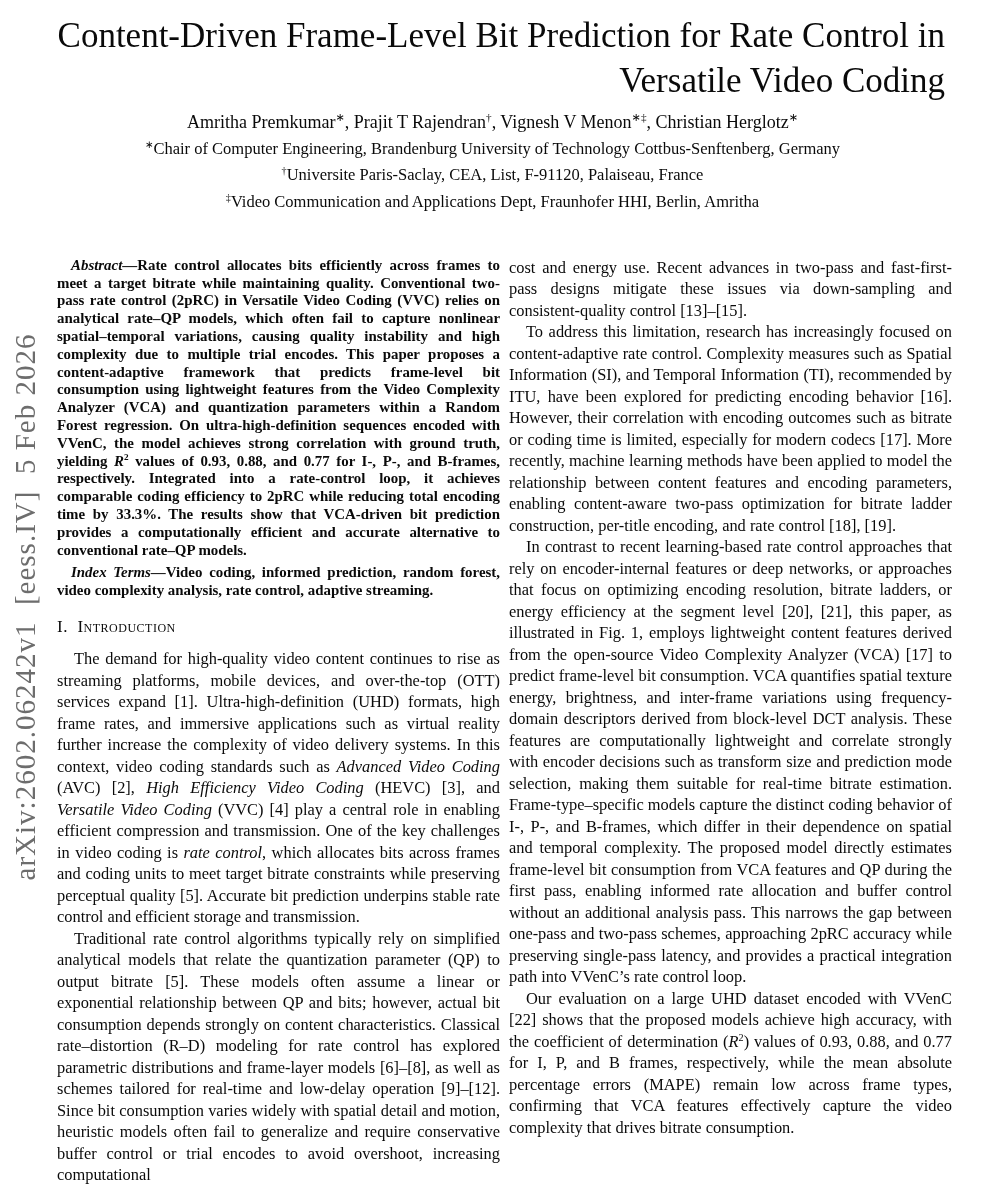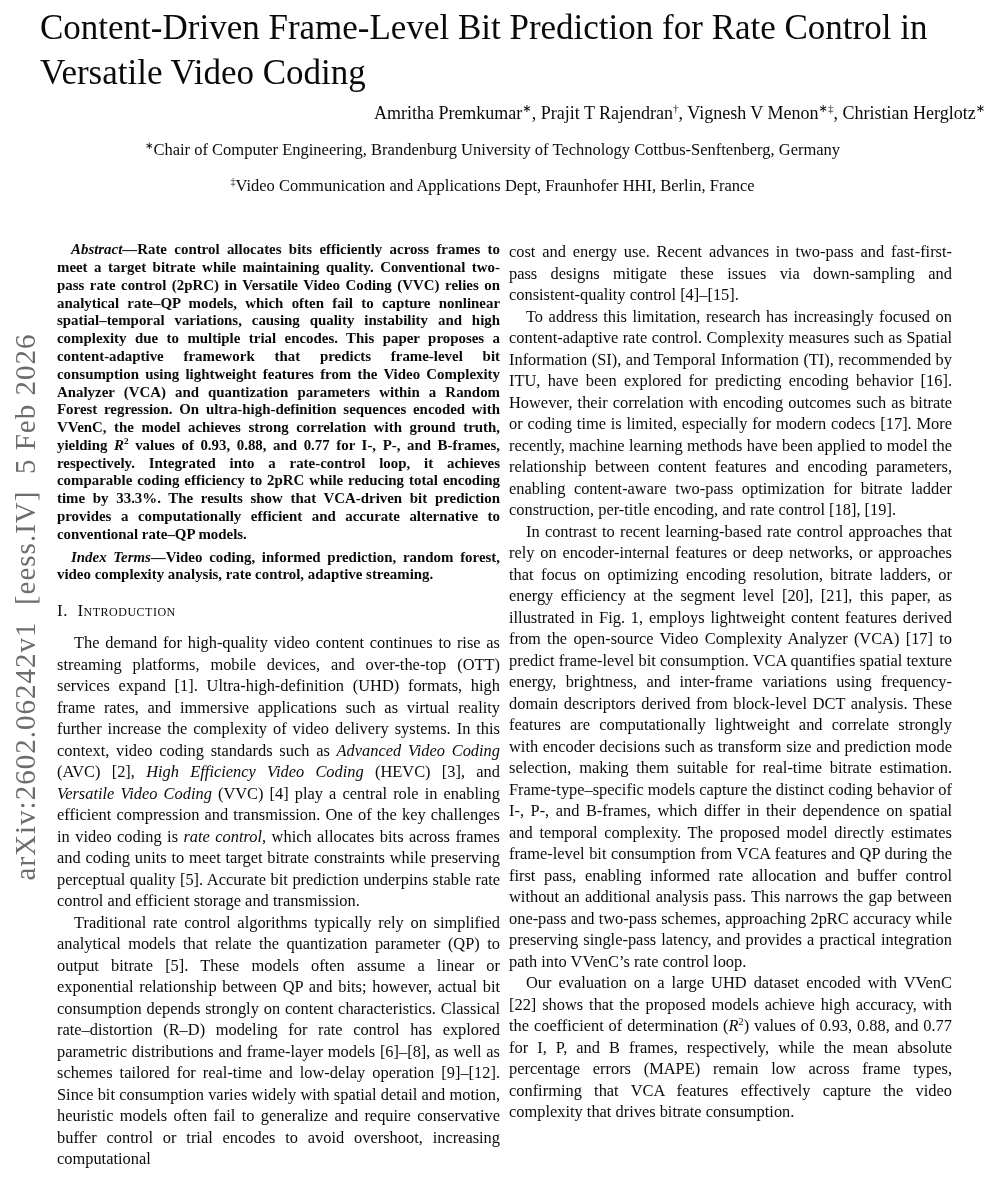--- a/index.html
+++ b/index.html
@@ -25,34 +25,34 @@
     letter-spacing: 1px;
     color: #6d6d6d;
   }
 
   
   .paper-header { padding-top: 6px; }
   .title {
     font-size: 35px;
     font-weight: 400;
     line-height: 1.28;
-    text-align: left;
+    text-align: right;
     max-width: 905px;
-    margin: 0 auto;
+    margin: 8px auto;
   }
   .authors {
-    text-align: right;
+    text-align: center;
     font-size: 18px;
     margin-top: 7px;
   }
   .affiliation {
     text-align: center;
     font-size: 16.5px;
     line-height: 1.32;
-    margin-top: 15px;
+    margin-top: 5px;
   }
   .affiliation:first-of-type { margin-top: 7px; }
 
   
   .columns {
     display: flex;
     gap: 9px;
     margin: 44px 21px 0 57px;
   }
   .col { width: 443px; }
@@ -98,34 +98,35 @@
 <body>
 
 <div class="page">
 
   <div class="arxiv-watermark">arXiv:2602.06242v1  [eess.IV]  5 Feb 2026</div>
 
   <header class="paper-header">
     <h1 class="title">Content-Driven Frame-Level Bit Prediction for Rate Control in Versatile Video Coding</h1>
     <div class="authors"><span>Amritha Premkumar</span><span class="seg-sup">∗</span><span>, Prajit T Rajendran</span><span class="seg-sup">†</span><span>, Vignesh V Menon</span><span class="seg-sup">∗‡</span><span>, Christian Herglotz</span><span class="seg-sup">∗</span></div>
     <div class="affiliation"><span class="seg-sup">∗</span><span>Chair of Computer Engineering, Brandenburg University of Technology Cottbus-Senftenberg, Germany</span></div>
-    <div class="affiliation"><span class="seg-sup">‡</span><span>Video Communication and Applications Dept, Fraunhofer HHI, Berlin, France</span></div>
+    <div class="affiliation"><span class="seg-sup">†</span><span>Universite Paris-Saclay, CEA, List, F-91120, Palaiseau, France</span></div>
+    <div class="affiliation"><span class="seg-sup">‡</span><span>Video Communication and Applications Dept, Fraunhofer HHI, Berlin, Amritha</span></div>
   </header>
 
   <main class="columns">
 
     <section class="col">
       <p class="abstract"><span class="seg-i">Abstract</span><span>—Rate control allocates bits efficiently across frames to meet a target bitrate while maintaining quality. Conventional two-pass rate control (2pRC) in Versatile Video Coding (VVC) relies on analytical rate–QP models, which often fail to capture nonlinear spatial–temporal variations, causing quality instability and high complexity due to multiple trial encodes. This paper proposes a content-adaptive framework that predicts frame-level bit consumption using lightweight features from the Video Complexity Analyzer (VCA) and quantization parameters within a Random Forest regression. On ultra-high-definition sequences encoded with VVenC, the model achieves strong correlation with ground truth, yielding </span><span class="seg-i">R</span><span class="seg-sup">2</span><span> values of 0.93, 0.88, and 0.77 for I-, P-, and B-frames, respectively. Integrated into a rate-control loop, it achieves comparable coding efficiency to 2pRC while reducing total encoding time by 33.3%. The results show that VCA-driven bit prediction provides a computationally efficient and accurate alternative to conventional rate–QP models.</span></p>
       <p class="index-terms"><span class="seg-i">Index Terms</span><span>—Video coding, informed prediction, random forest, video complexity analysis, rate control, adaptive streaming.</span></p>
       <h2 class="section-heading">I.  Introduction</h2>
       <p class="body-para"><span>The demand for high-quality video content continues to rise as streaming platforms, mobile devices, and over-the-top (OTT) services expand [1]. Ultra-high-definition (UHD) formats, high frame rates, and immersive applications such as virtual reality further increase the complexity of video delivery systems. In this context, video coding standards such as </span><span class="seg-i">Advanced Video Coding</span><span> (AVC) [2], </span><span class="seg-i">High Efficiency Video Coding</span><span> (HEVC) [3], and </span><span class="seg-i">Versatile Video Coding</span><span> (VVC) [4] play a central role in enabling efficient compression and transmission. One of the key challenges in video coding is </span><span class="seg-i">rate control</span><span>, which allocates bits across frames and coding units to meet target bitrate constraints while preserving perceptual quality [5]. Accurate bit prediction underpins stable rate control and efficient storage and transmission.</span></p>
       <p class="body-para"><span>Traditional rate control algorithms typically rely on simplified analytical models that relate the quantization parameter (QP) to output bitrate [5]. These models often assume a linear or exponential relationship between QP and bits; however, actual bit consumption depends strongly on content characteristics. Classical rate–distortion (R–D) modeling for rate control has explored parametric distributions and frame-layer models [6]–[8], as well as schemes tailored for real-time and low-delay operation [9]–[12]. Since bit consumption varies widely with spatial detail and motion, heuristic models often fail to generalize and require conservative buffer control or trial encodes to avoid overshoot, increasing computational</span></p>
     </section>
 
     <section class="col">
-      <p class="body-para no-indent"><span>cost and energy use. Recent advances in two-pass and fast-first-pass designs mitigate these issues via down-sampling and consistent-quality control [4]–[15].</span></p>
+      <p class="body-para no-indent"><span>cost and energy use. Recent advances in two-pass and fast-first-pass designs mitigate these issues via down-sampling and consistent-quality control [13]–[15].</span></p>
       <p class="body-para"><span>To address this limitation, research has increasingly focused on content-adaptive rate control. Complexity measures such as Spatial Information (SI), and Temporal Information (TI), recommended by ITU, have been explored for predicting encoding behavior [16]. However, their correlation with encoding outcomes such as bitrate or coding time is limited, especially for modern codecs [17]. More recently, machine learning methods have been applied to model the relationship between content features and encoding parameters, enabling content-aware two-pass optimization for bitrate ladder construction, per-title encoding, and rate control [18], [19].</span></p>
       <p class="body-para"><span>In contrast to recent learning-based rate control approaches that rely on encoder-internal features or deep networks, or approaches that focus on optimizing encoding resolution, bitrate ladders, or energy efficiency at the segment level [20], [21], this paper, as illustrated in Fig. 1, employs lightweight content features derived from the open-source Video Complexity Analyzer (VCA) [17] to predict frame-level bit consumption. VCA quantifies spatial texture energy, brightness, and inter-frame variations using frequency-domain descriptors derived from block-level DCT analysis. These features are computationally lightweight and correlate strongly with encoder decisions such as transform size and prediction mode selection, making them suitable for real-time bitrate estimation. Frame-type–specific models capture the distinct coding behavior of I-, P-, and B-frames, which differ in their dependence on spatial and temporal complexity. The proposed model directly estimates frame-level bit consumption from VCA features and QP during the first pass, enabling informed rate allocation and buffer control without an additional analysis pass. This narrows the gap between one-pass and two-pass schemes, approaching 2pRC accuracy while preserving single-pass latency, and provides a practical integration path into VVenC’s rate control loop.</span></p>
       <p class="body-para"><span>Our evaluation on a large UHD dataset encoded with VVenC [22] shows that the proposed models achieve high accuracy, with the coefficient of determination (</span><span class="seg-i">R</span><span class="seg-sup">2</span><span>) values of 0.93, 0.88, and 0.77 for I, P, and B frames, respectively, while the mean absolute percentage errors (MAPE) remain low across frame types, confirming that VCA features effectively capture the video complexity that drives bitrate consumption.</span></p>
     </section>
 
   </main>
 </div>
 
 </body></html>

